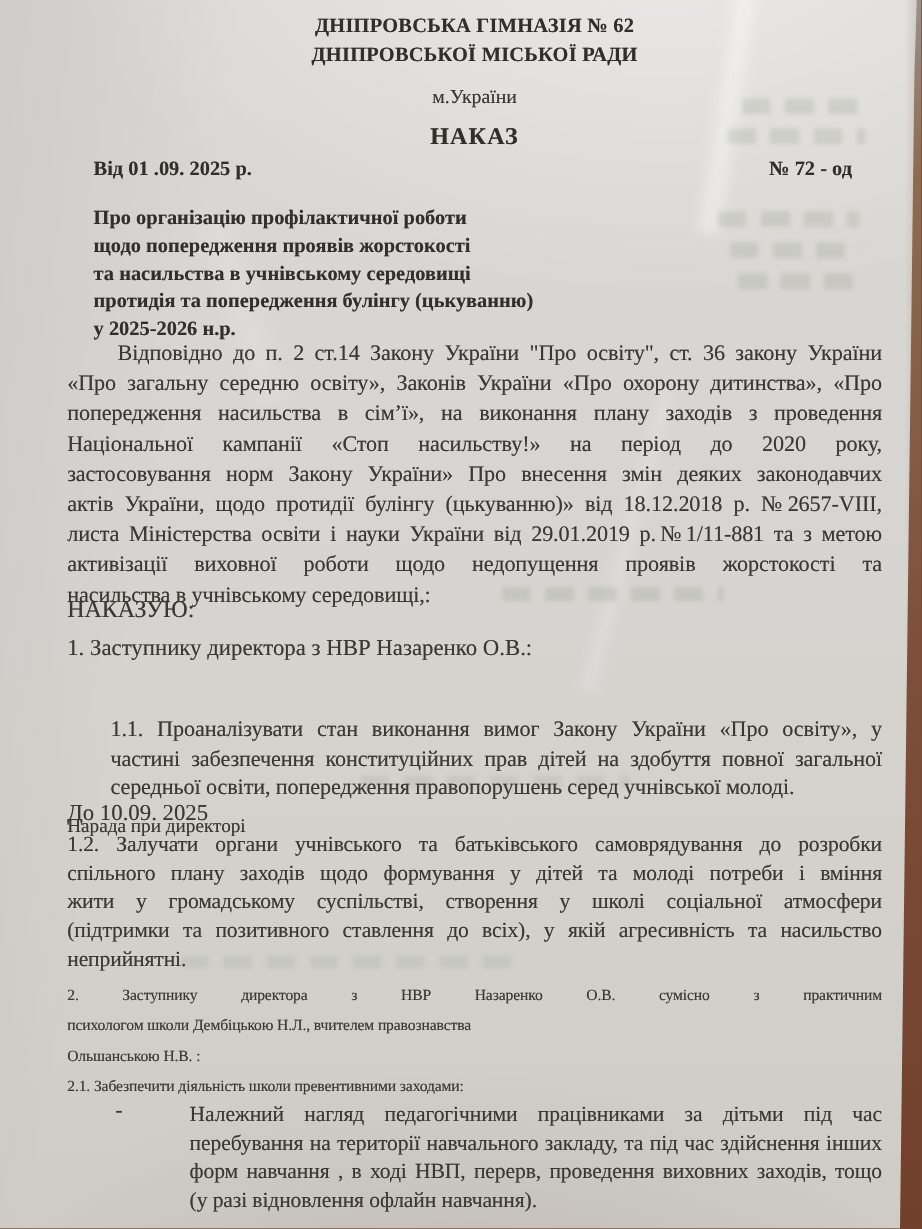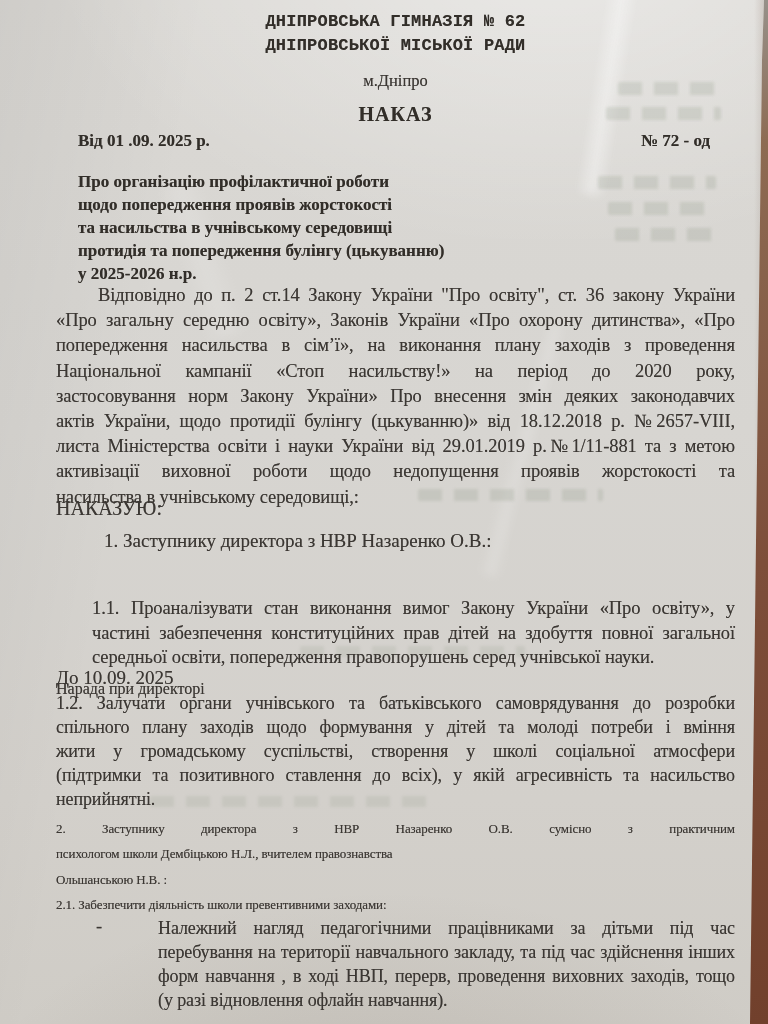--- a/index.html
+++ b/index.html
@@ -62,38 +62,38 @@
     position: absolute; left: 56px; right: 33px; top: 0; bottom: 0;
     color: #3b3733;
     text-shadow: 0 0 0.4px rgba(59,55,51,0.55);
   }
   .content > div { position: absolute; left: 0; right: 0; }
 
   .tline { white-space: nowrap; text-align: justify; text-align-last: justify; }
   .tline-last { text-align-last: left; }
   .left-lines .tline { text-align: left; text-align-last: left; }
 
-  .org { text-align: center; font-weight: bold; font-size: 17px; color: #322e29; letter-spacing: 0.2px; font-family: Liberation Mono, monospace; }
+  .org { text-align: center; font-weight: bold; font-size: 17px; color: #322e29; letter-spacing: 0.2px; }
   .org.l1 { top: 12px; }
   .org.l2 { top: 36px; }
   .city { top: 71px; text-align: center; font-size: 16.5px; }
   .doctitle { top: 103px; text-align: center; font-weight: bold; font-size: 20px; letter-spacing: 1px; color: #322e29; }
 
   .daterow { top: 131px; display: flex; justify-content: space-between;
              font-weight: bold; font-size: 17px; color: #322e29;
              padding-left: 22px; padding-right: 25px; box-sizing: border-box; }
 
   .subject { top: 170px; padding-left: 22px; font-weight: bold; font-size: 17px;
              line-height: 23px; color: #322e29; }
 
   .intro { top: 283px; font-size: 18.5px; line-height: 25.2px; letter-spacing: -0.1px; }
   .intro .tline:first-child { padding-left: 42px; }
 
   .orderhead { top: 497px; font-size: 20px; }
-  .item1 { top: 530px; font-size: 19px; margin-left: 48px; }
+  .item1 { top: 530px; font-size: 19px; }
 
   .item11 { top: 596px; font-size: 18.5px; line-height: 24.5px; letter-spacing: -0.1px; margin-left: 36px; }
 
   .meet1 { top: 680px; font-size: 16px; }
   .meet2 { top: 667px; font-size: 19px; }
 
   .item12 { top: 691px; font-size: 18px; line-height: 24px; letter-spacing: -0.1px; }
 
   .item2 { top: 816px; font-size: 13px; line-height: 25.3px; letter-spacing: -0.1px; }
   .item2 .tline { text-align: center; text-align-last: left; }
@@ -117,21 +117,21 @@
     <div class="bleed b3"></div>
     <div class="bleed b4"></div>
     <div class="bleed b5"></div>
     <div class="bleed b6"></div>
     <div class="bleed b7"></div>
     <div class="bleed b8"></div>
 
     <div class="content">
       <div class="org l1">ДНІПРОВСЬКА ГІМНАЗІЯ № 62</div>
       <div class="org l2">ДНІПРОВСЬКОЇ МІСЬКОЇ РАДИ</div>
-      <div class="city">м.Дніпро</div>
+      <div class="city">м.України</div>
       <div class="doctitle">НАКАЗ</div>
 
       <div class="daterow">
         <span>Від  01 .09. 2025 р.</span>
         <span>№ 72 - од</span>
       </div>
 
       <div class="subject left-lines">
           <div class="tline">Про організацію  профілактичної роботи</div>
           <div class="tline">щодо попередження проявів жорстокості</div>
@@ -152,21 +152,21 @@
           <div class="tline tline-last">насильства в учнівському середовищі,:</div>
         </div>
 
       <div class="orderhead">НАКАЗУЮ:</div>
 
       <div class="item1">1. Заступнику директора з НВР Назаренко О.В.:</div>
 
       <div class="item11">
           <div class="tline">1.1. Проаналізувати стан  виконання вимог Закону України «Про освіту», у</div>
           <div class="tline">частині забезпечення конституційних прав дітей на здобуття повної загальної</div>
-          <div class="tline tline-last">середньої освіти, попередження правопорушень серед учнівської науки.</div>
+          <div class="tline tline-last">середньої освіти, попередження правопорушень серед учнівської молоді.</div>
         </div>
 
       <div class="meet1">Нарада при директорі</div>
       <div class="meet2">До 10.09. 2025</div>
 
       <div class="item12">
           <div class="tline">1.2. Залучати органи учнівського та батьківського самоврядування до розробки</div>
           <div class="tline">спільного плану заходів щодо формування у дітей та молоді потреби і вміння</div>
           <div class="tline">жити у громадському суспільстві, створення у школі соціальної атмосфери</div>
           <div class="tline">(підтримки та позитивного ставлення до всіх), у якій агресивність та насильство</div>

